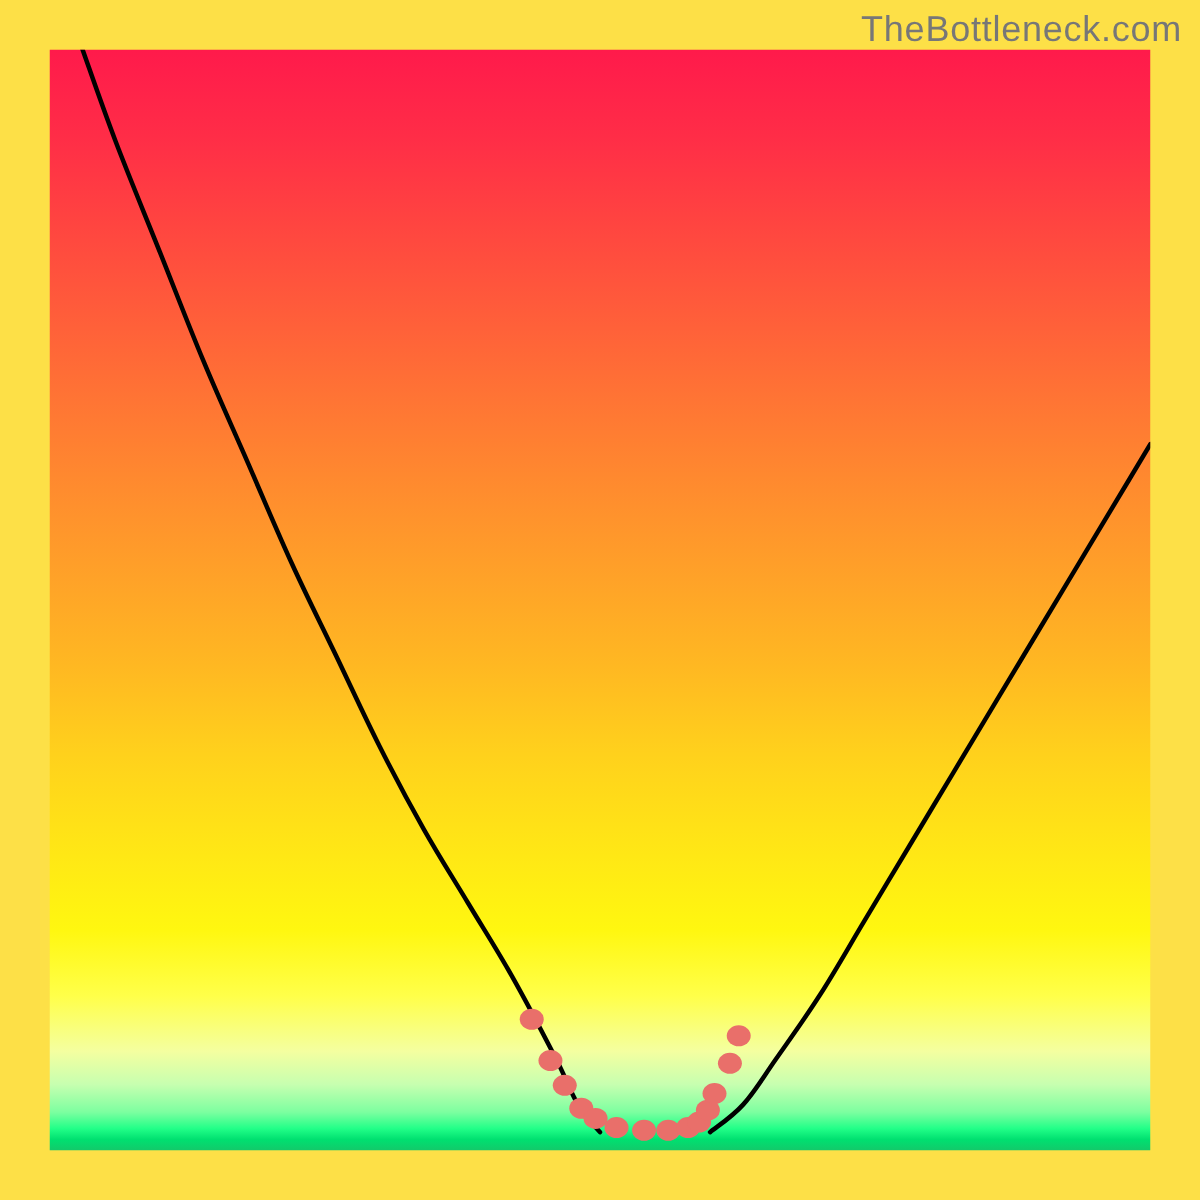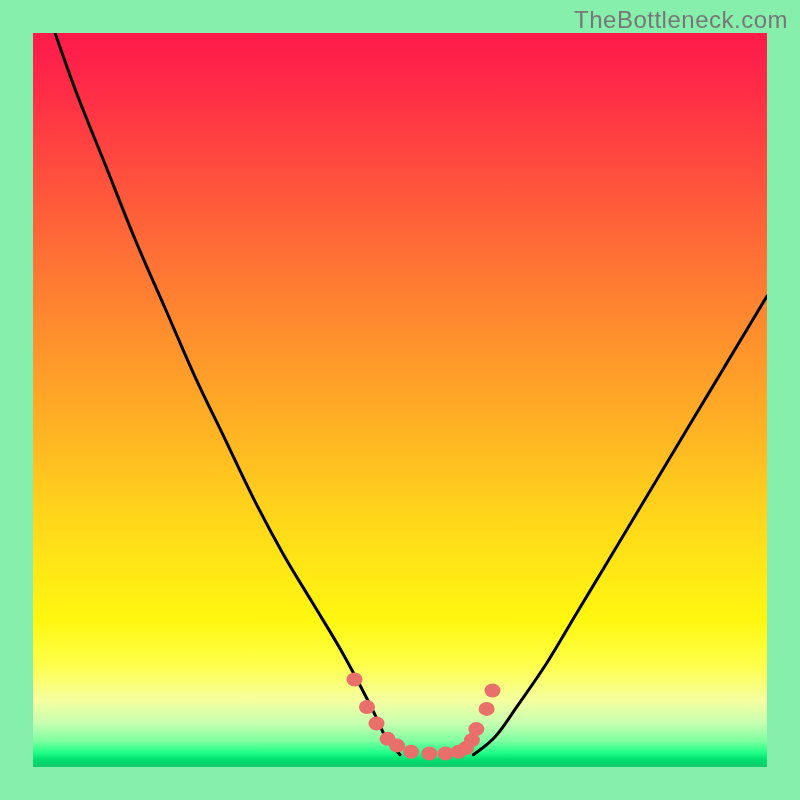--- a/index.html
+++ b/index.html
@@ -10,21 +10,21 @@
     background: #000;
     overflow: hidden;
     font-family: Arial, Helvetica, sans-serif;
   }
   .frame {
     position: absolute;
     left: 0;
     top: 0;
     width: 800px;
     height: 800px;
-    background: #86efac;
+    background: #fde047;
   }
   .watermark {
     position: absolute;
     top: 6px;
     right: 12px;
     color: #777;
     font-size: 24px;
     font-weight: 400;
     letter-spacing: 0.5px;
     z-index: 50;

